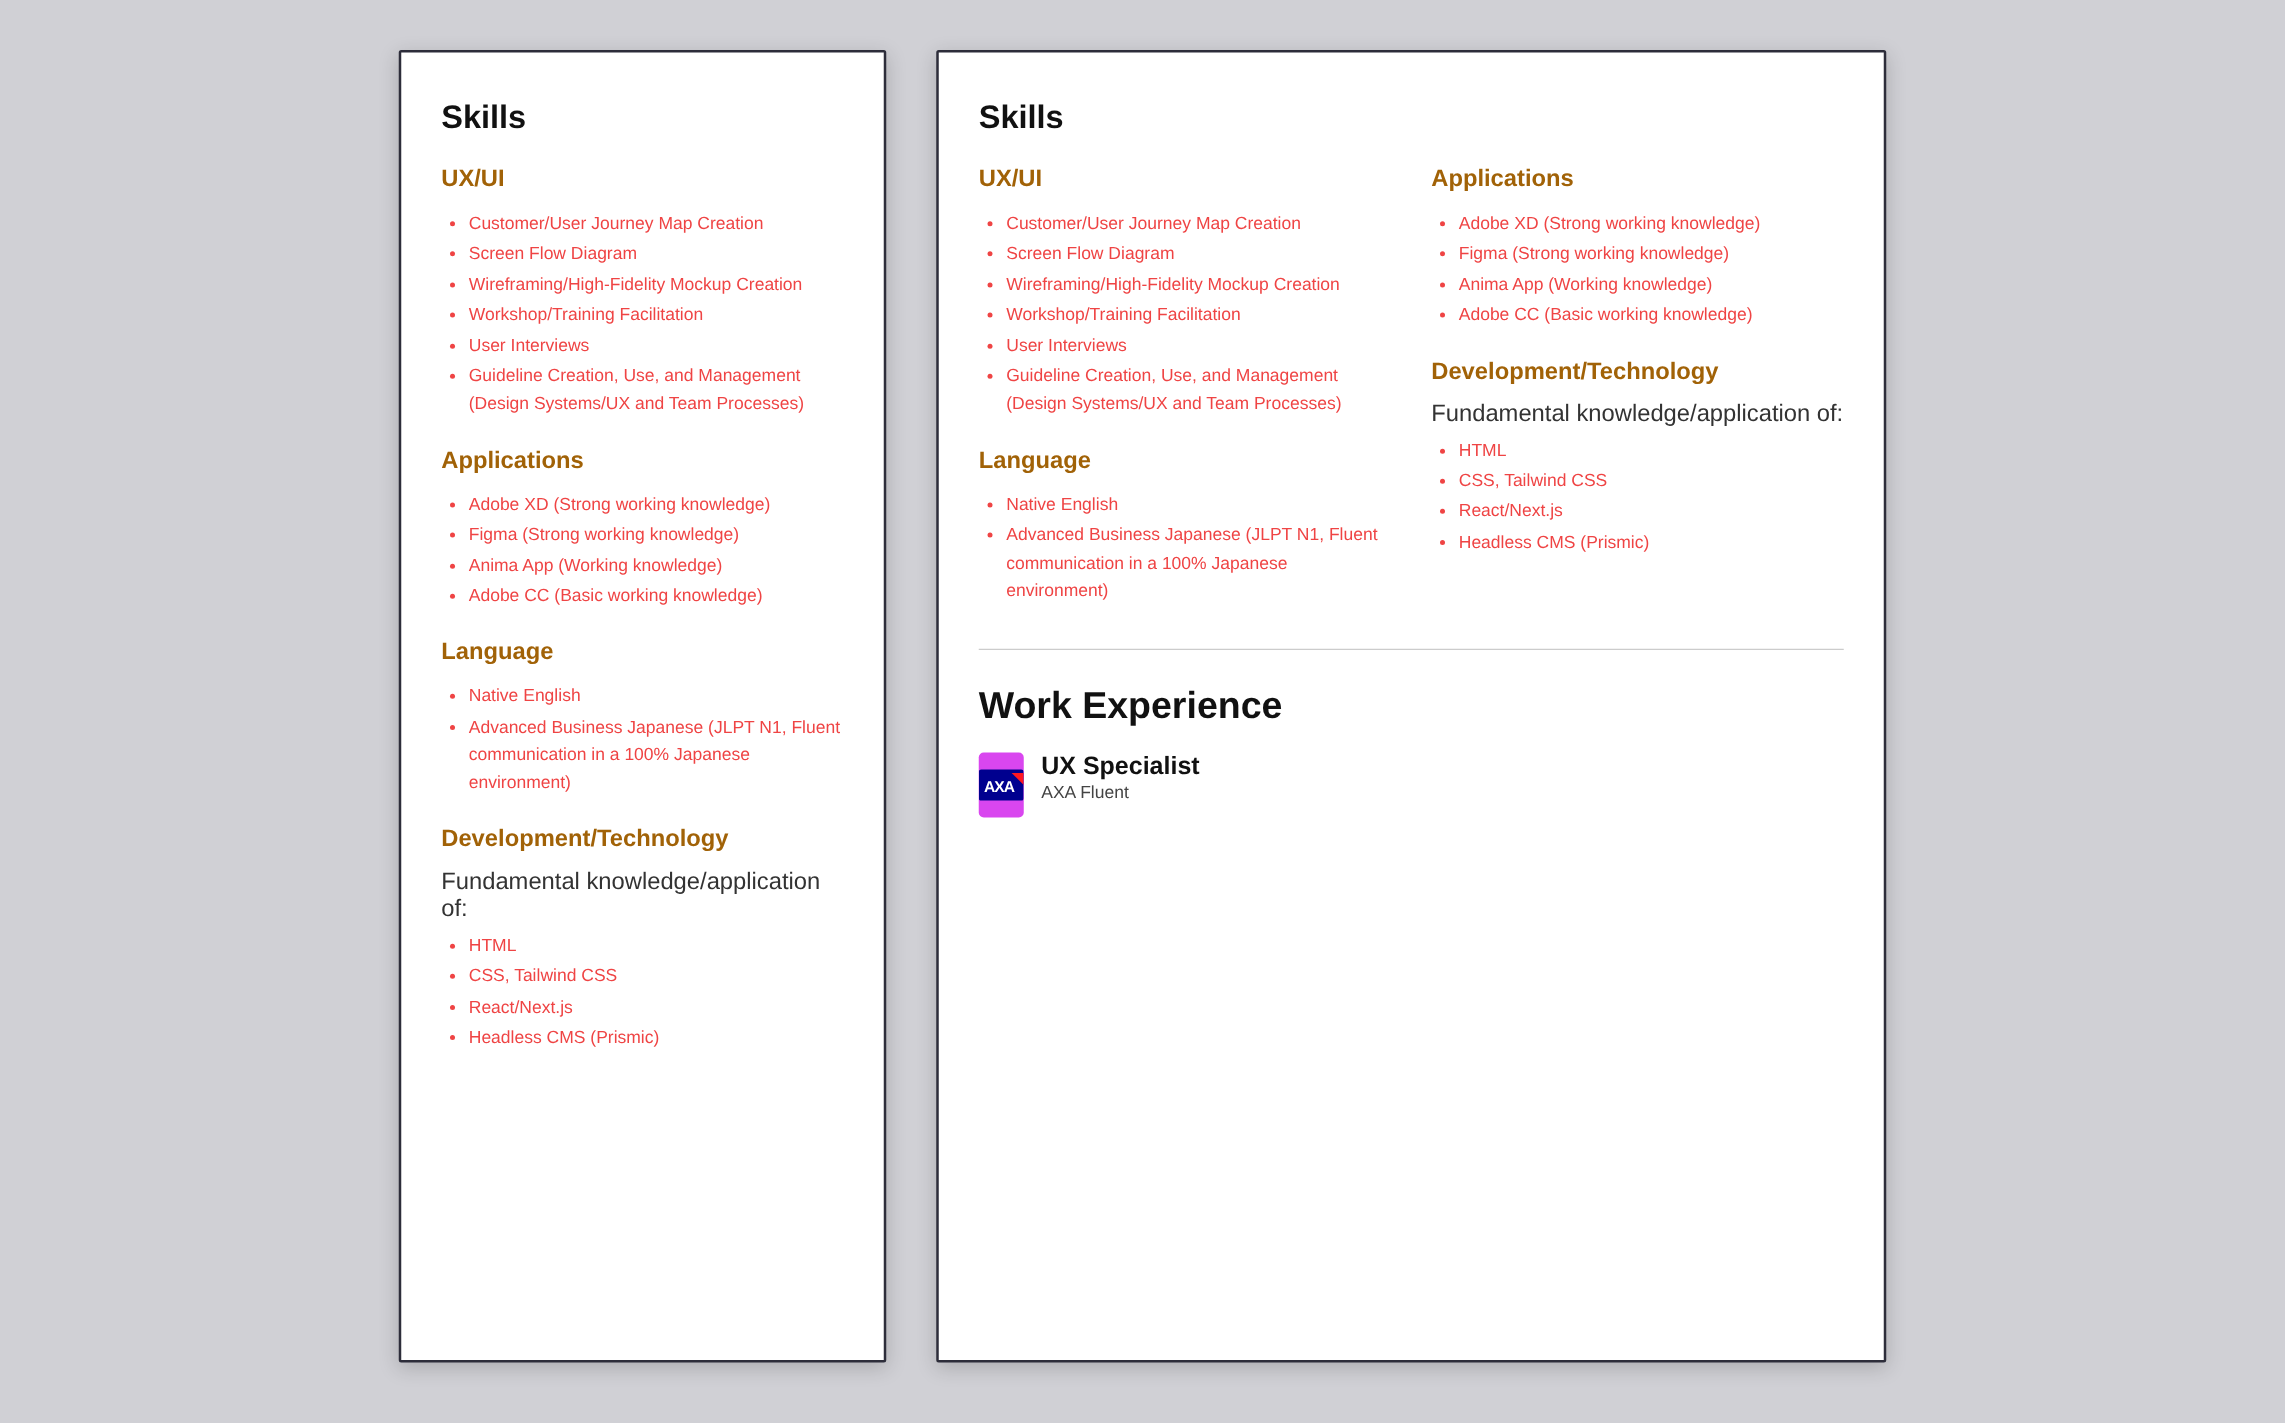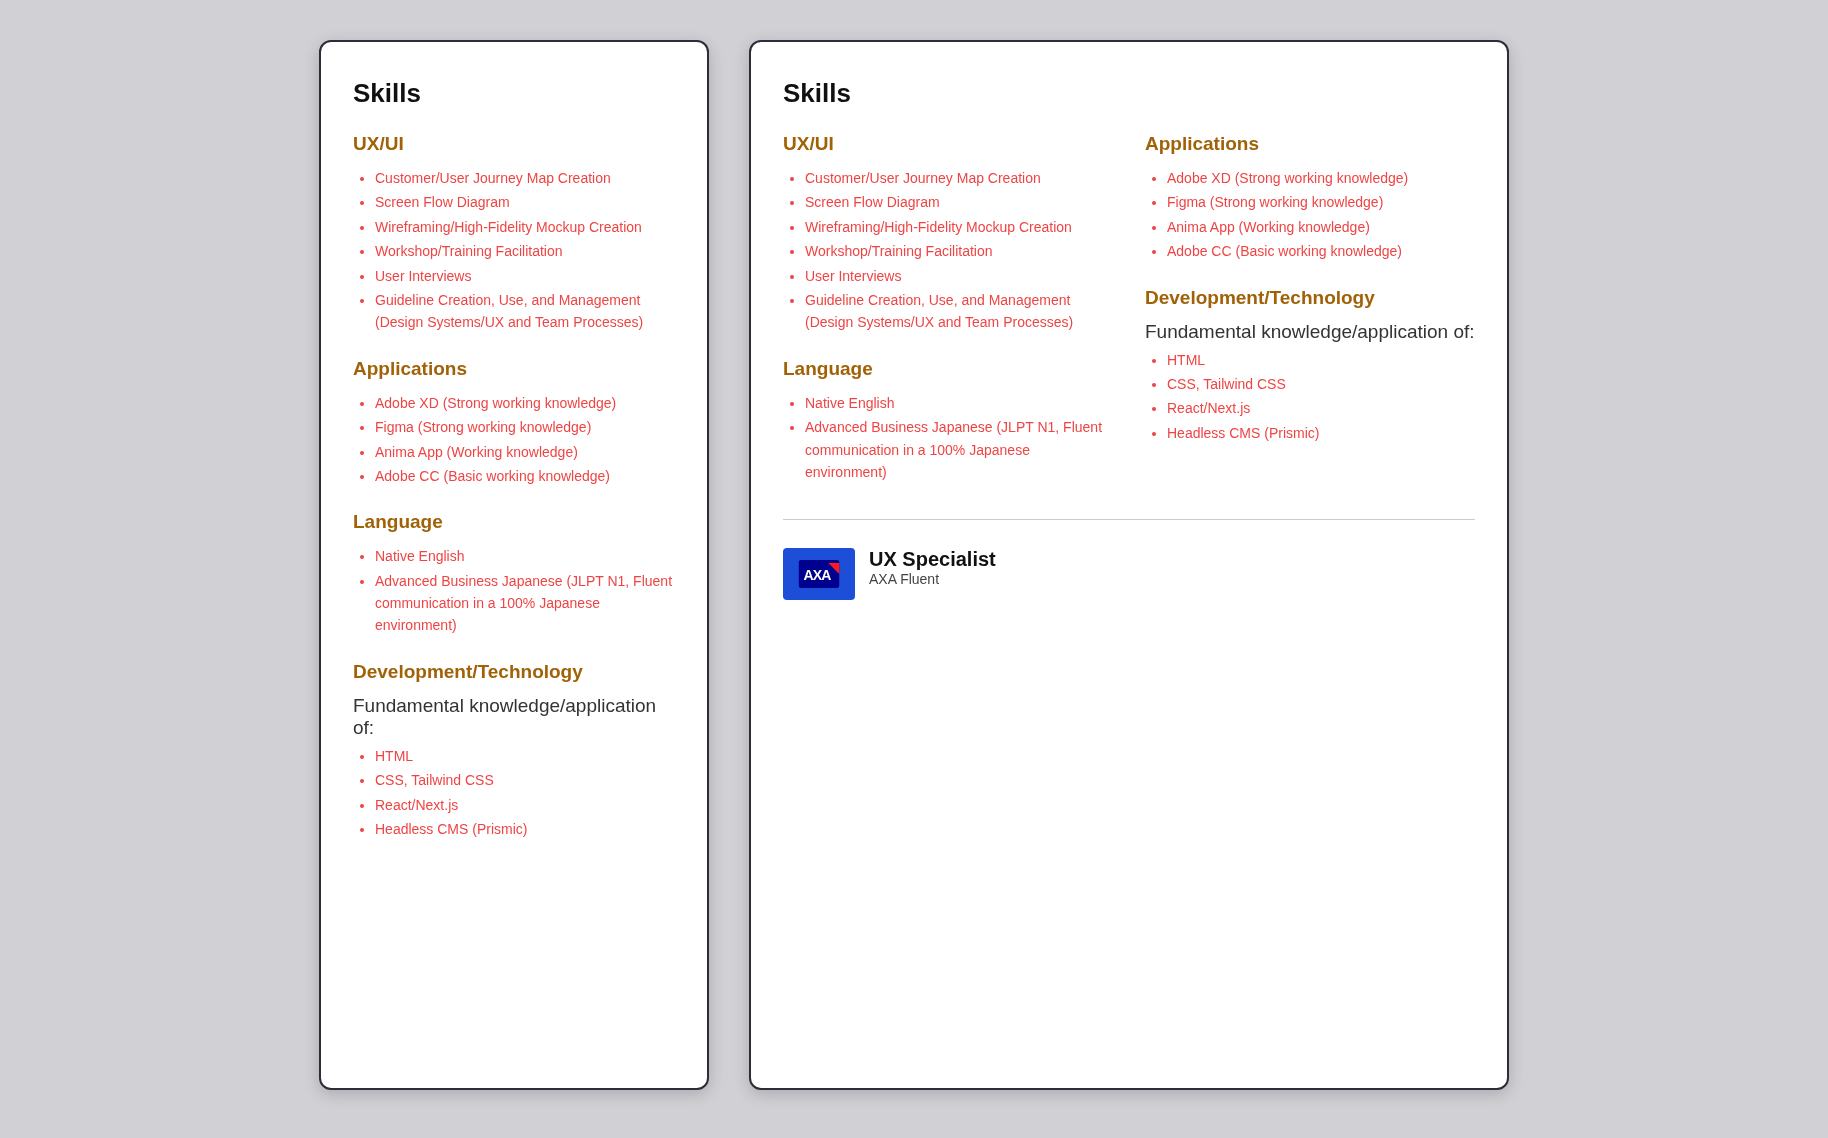--- a/index.html
+++ b/index.html
@@ -10,21 +10,21 @@
       display: flex;
       justify-content: center;
       align-items: flex-start;
       min-height: 1138px;
       padding: 40px 30px;
       gap: 40px;
     }
 
     .card {
       background: #fff;
-      border-radius: 12px;
+      border-radius: 2px;
       border: 2px solid #2d2d3a;
       padding: 36px 32px;
       box-shadow: 0 4px 16px rgba(0,0,0,0.18);
       overflow: hidden;
     }
 
     .card-narrow {
       width: 390px;
       min-height: 1050px;
     }
@@ -91,23 +91,23 @@
       margin-bottom: 20px;
     }
 
     .job-entry {
       display: flex;
       align-items: flex-start;
       gap: 14px;
     }
 
     .company-logo {
-      width: 72px;
+      width: 36px;
       height: 52px;
-      background: #1d4ed8;
+      background: #d946ef;
       border-radius: 4px;
       display: flex;
       align-items: center;
       justify-content: center;
       flex-shrink: 0;
       overflow: hidden;
     }
 
     .job-info .job-title {
       font-size: 20px;
@@ -204,20 +204,21 @@
         <li>HTML</li>
         <li>CSS, Tailwind CSS</li>
         <li>React/Next.js</li>
         <li>Headless CMS (Prismic)</li>
       </ul>
     </div>
   </div>
 
   <hr class="divider">
 
+  <h1 class="work-experience-title">Work Experience</h1>
 
   <div class="job-entry">
     <div class="company-logo">
       <svg class="axa-svg" viewBox="0 0 52 36" xmlns="http://www.w3.org/2000/svg">
         <rect width="52" height="36" fill="#00008F" rx="3"></rect>
 
         <text x="6" y="26" font-size="18" font-weight="900" fill="white" font-family="Arial, sans-serif" letter-spacing="-1">AXA</text>
 
         <polygon points="38,4 52,4 52,18" fill="#FF1721"></polygon>
       </svg>

